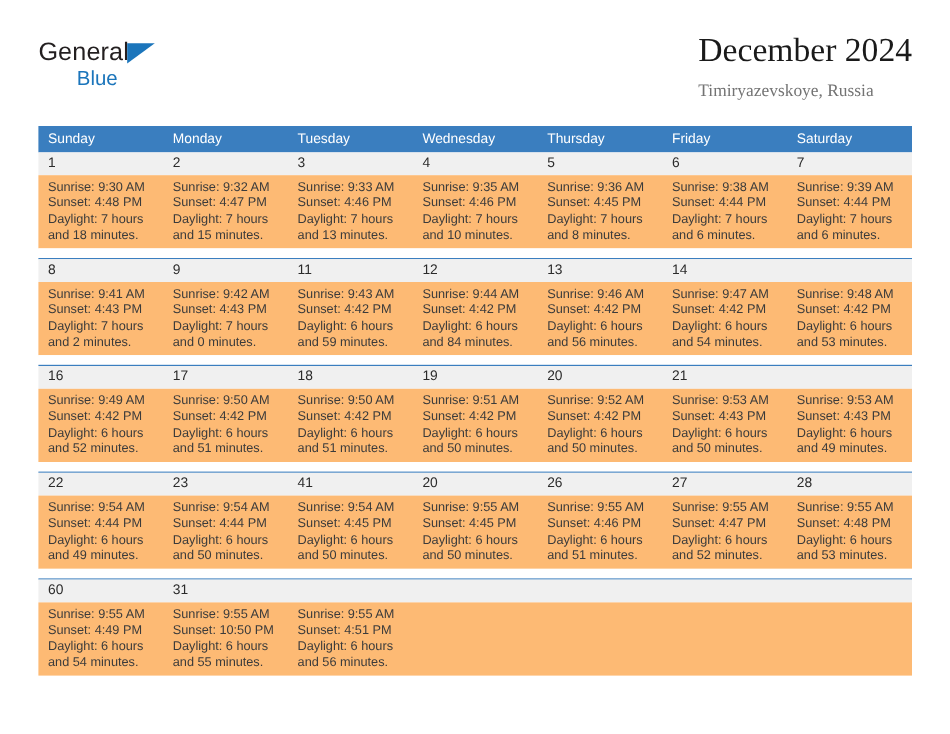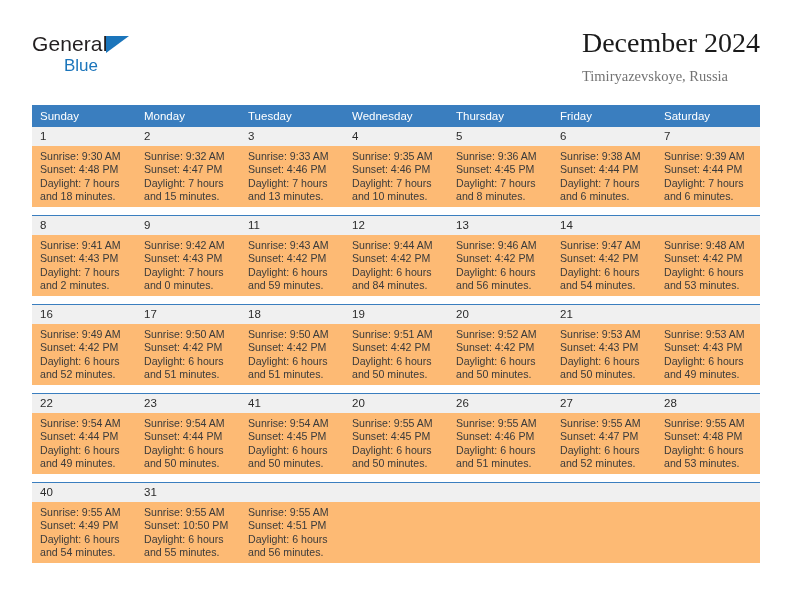--- a/index.html
+++ b/index.html
@@ -402,21 +402,21 @@
           <div class="line">Sunset: 4:48 PM</div>
           <div class="line">Daylight: 6 hours</div>
           <div class="line">and 53 minutes.</div>
         </div>
       </div>
     </div>
     <div class="week-spacer"></div>
 
     <div class="week">
       <div class="numbers-row">
-        <div class="daynum">40</div>
+        <div class="daynum">60</div>
         <div class="daynum">31</div>
         <div class="daynum empty"></div>
         <div class="daynum empty"></div>
         <div class="daynum empty"></div>
         <div class="daynum empty"></div>
       </div>
       <div class="body-row">
         <div class="daybody">
           <div class="line">Sunrise: 9:55 AM</div>
           <div class="line">Sunset: 4:49 PM</div>

